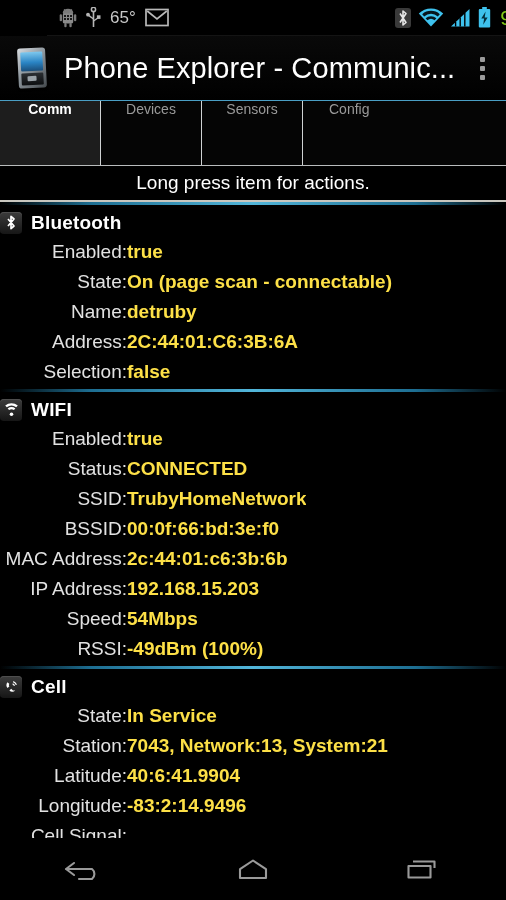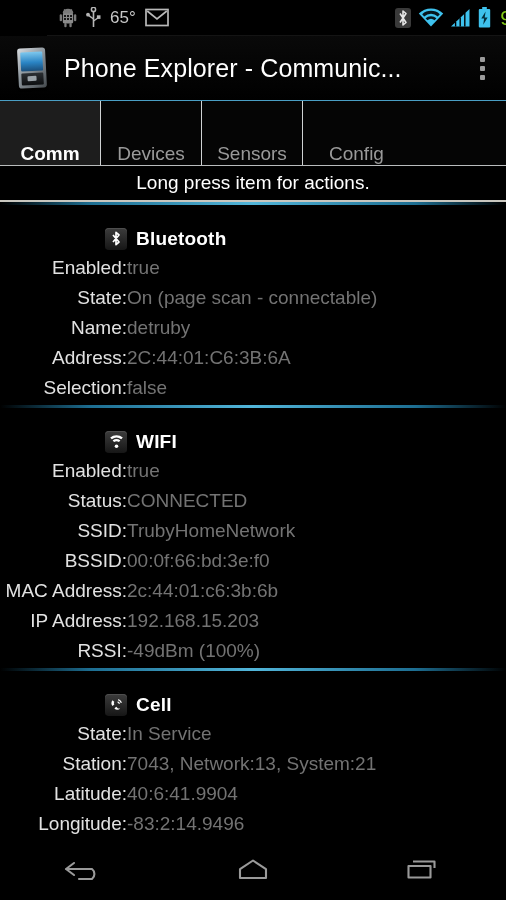--- a/index.html
+++ b/index.html
@@ -52,44 +52,44 @@
   .app-icon .keys {
     position:absolute; left:7px; top:27px; width:22px; height:12px;
     background:linear-gradient(180deg,#2b2f33 0%, #0d0f11 100%);
     border-radius:1px;
   }
   .app-icon .keys::after {
     content:""; position:absolute; left:6px; top:3px; width:9px; height:5px;
     background:#9aa2a8; border-radius:1px;
   }
   .app-title {
-    color:#ffffff; font-size:25px; font-weight:400;
+    color:#ffffff; font-size:29px; font-weight:400;
     white-space:nowrap; overflow:hidden;
     letter-spacing:0.1px;
   }
   .overflow {
     margin-left:auto; width:28px; height:44px;
     display:flex; flex-direction:column; align-items:center; justify-content:center; gap:4px;
     flex:none;
   }
   .overflow i { display:block; width:5px; height:5px; background:#9b9b9b; border-radius:1px; }
 
   
   .tabbar {
     position:relative; width:100%; height:66px;
     display:flex;
     background:#050505;
     border-top:1px solid #4a9ec4;
     border-bottom:1px solid #b9bcbd;
   }
   .tab {
     flex:0 0 auto;
-    display:flex; align-items:flex-end; justify-content:center;
+    display:flex; align-items:flex-start; justify-content:center;
     padding:0 14px;
-    font-size:19px;
+    font-size:14px;
     color:#9a9a9a;
     border-right:1px solid #cfd2d3;
     background:#050505;
     min-width:101px;
   }
   .tab.active { color:#ffffff; font-weight:bold; background:#1d1d1d; }
   .tab:last-child { border-right:none; flex:1 1 auto; justify-content:flex-start; padding-left:26px; }
 
   
   .hint {
@@ -103,23 +103,22 @@
   
   .content { width:100%; background:#000; }
 
   .section { position:relative; width:100%; padding-bottom:2px; }
   .sec-divider {
     height:3px; width:100%;
     background:linear-gradient(90deg,#000 0%, #1d6e92 18%, #52b6da 50%, #1d6e92 82%, #000 100%);
   }
   .sec-header {
     display:flex; align-items:center; justify-content:flex-start;
-    padding-left:105px;
     height:29px;
-    margin-top:19px;
+    margin-top:3px;
   }
   .sec-ico {
     width:22px; height:22px; flex:none;
     background:linear-gradient(180deg,#3c3c3c 0%, #161616 100%);
     border-radius:4px;
     display:flex; align-items:center; justify-content:center;
     margin-right:9px;
     box-shadow:inset 0 1px 0 #4e4e4e;
   }
   .sec-title { color:#ffffff; font-size:19px; font-weight:bold; letter-spacing:0.2px; }
@@ -128,21 +127,21 @@
     display:flex; align-items:center;
     height:30px;
     line-height:30px;
     white-space:nowrap;
   }
   .row .lbl {
     width:127px; text-align:right; flex:none;
     color:#e2e2e2; font-size:19px; font-weight:400;
   }
   .row .val {
-    color:#737373; font-size:19px; font-weight:normal;
+    color:#fde047; font-size:19px; font-weight:bold;
     overflow:hidden;
   }
 
   
   .navbar {
     position:absolute; left:0; bottom:0; width:100%; height:62px;
     background:#000;
     display:flex; align-items:center; justify-content:space-around;
   }
   .navbtn { width:100px; height:62px; display:flex; align-items:center; justify-content:center; }
@@ -319,20 +318,24 @@
       </div>
       <div class="row">
         <span class="lbl">MAC Address:</span>
         <span class="val">2c:44:01:c6:3b:6b</span>
       </div>
       <div class="row">
         <span class="lbl">IP Address:</span>
         <span class="val">192.168.15.203</span>
       </div>
       <div class="row">
+        <span class="lbl">Speed:</span>
+        <span class="val">54Mbps</span>
+      </div>
+      <div class="row">
         <span class="lbl">RSSI:</span>
         <span class="val">-49dBm (100%)</span>
       </div>
     </div>
 
     <div class="section">
       <div class="sec-divider"></div>
       <div class="sec-header">
         <span class="sec-ico">
           <svg width="16" height="16" viewBox="0 0 16 16">

